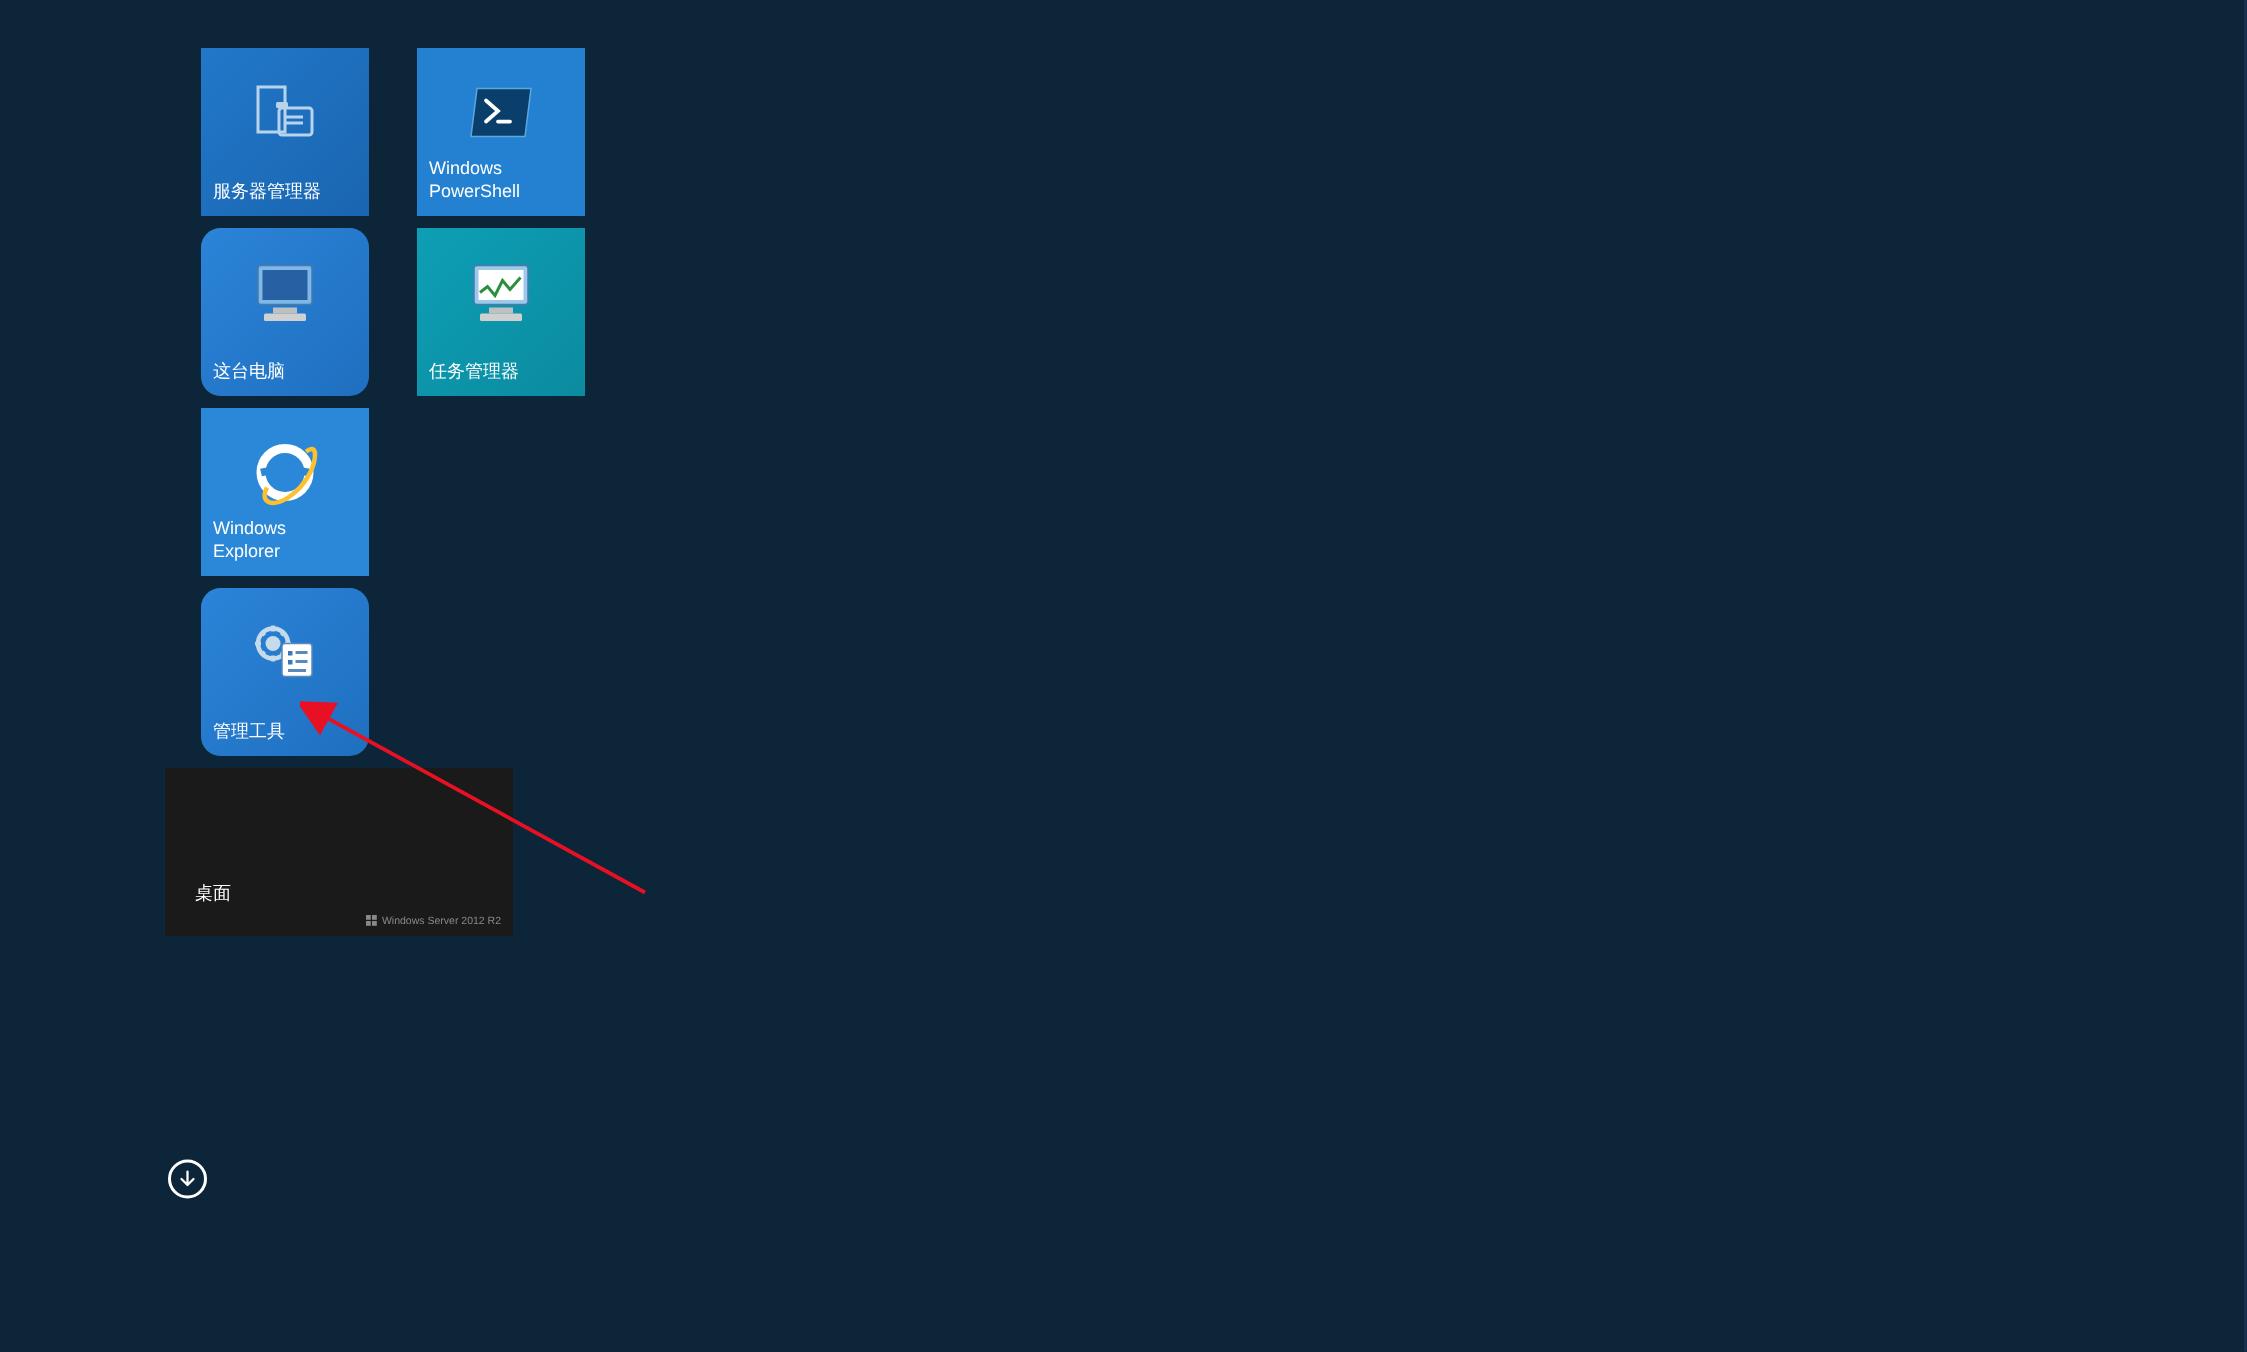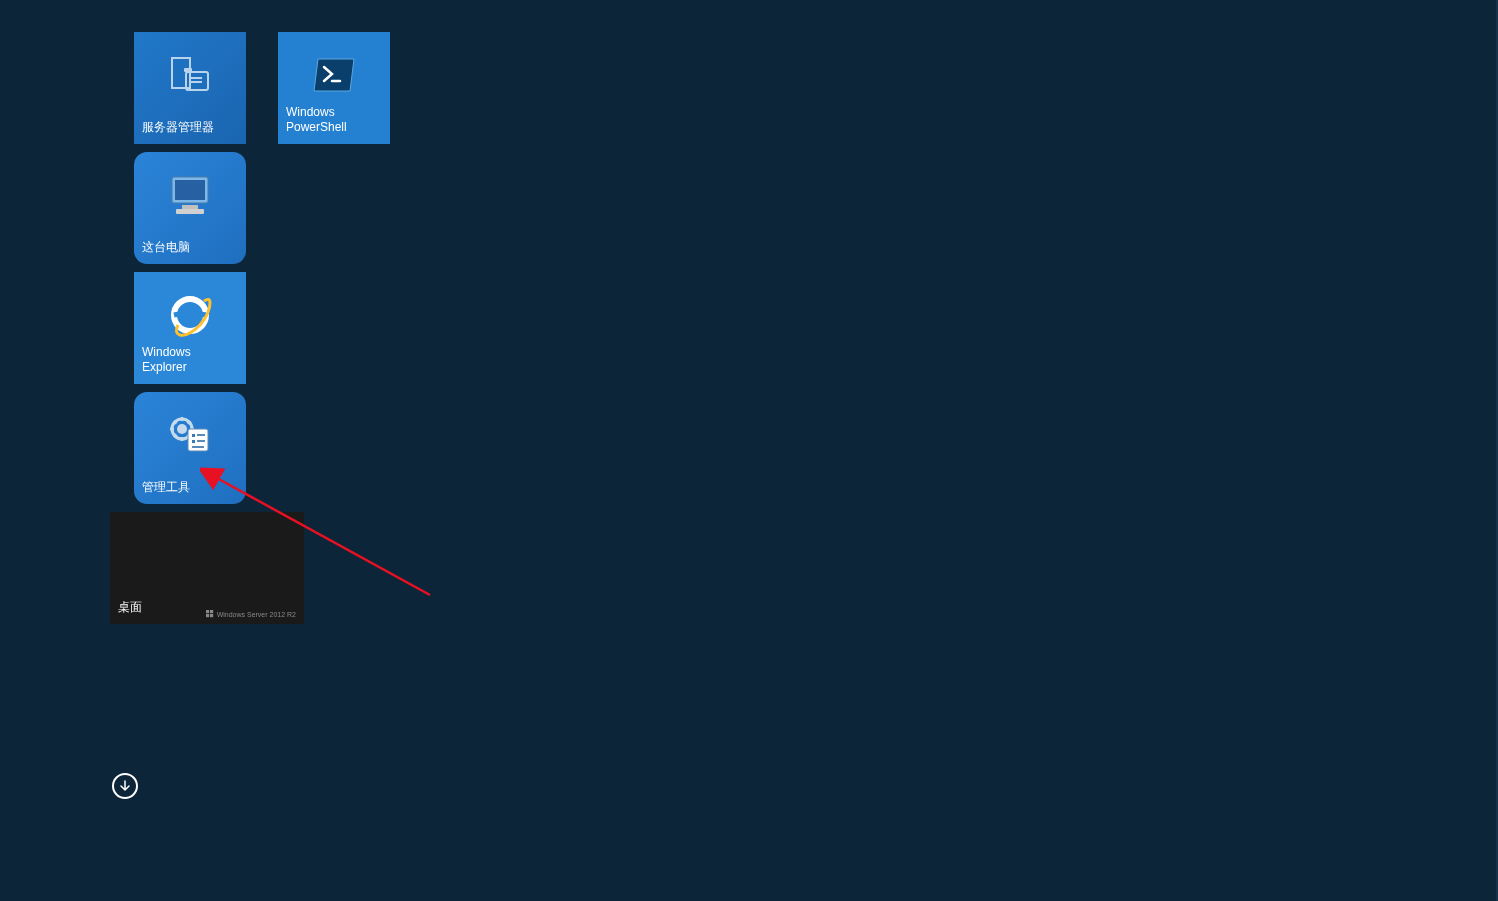--- a/index.html
+++ b/index.html
@@ -63,26 +63,26 @@
       top: 18px;
       left: 50%;
       transform: translateX(-50%);
       width: 50px;
       height: 50px;
       display: flex;
       align-items: center;
       justify-content: center;
     }
     .desktop-tile {
-      width: 194px;
+      width: 232px;
       height: 112px;
       background: #1a1a1a;
       position: relative;
       cursor: pointer;
-      padding: 8px;
+      padding: 20px;
       display: flex;
       flex-direction: column;
       justify-content: flex-end;
     }
     .desktop-tile-label {
       color: #fff;
       font-size: 12px;
     }
     .desktop-watermark {
       position: absolute;
@@ -157,20 +157,32 @@
     <div class="tile tile-blue-light">
       <div class="tile-icon-wrap">
         <svg width="48" height="44" viewBox="0 0 48 44">
           <rect x="6" y="4" width="36" height="26" rx="2" fill="#7db8e8" stroke="#4a7aa8" stroke-width="1"></rect>
           <rect x="9" y="7" width="30" height="20" fill="#2761a3"></rect>
           <rect x="16" y="32" width="16" height="4" fill="#c0c0c0"></rect>
           <rect x="10" y="36" width="28" height="5" rx="1" fill="#d0d0d0"></rect>
         </svg>
       </div>
       <div class="tile-label">这台电脑</div>
+    </div>
+    <div class="tile tile-teal">
+      <div class="tile-icon-wrap">
+        <svg width="48" height="44" viewBox="0 0 48 44">
+          <rect x="6" y="4" width="36" height="26" rx="2" fill="#9bc9ec" stroke="#4a7aa8" stroke-width="1"></rect>
+          <rect x="9" y="7" width="30" height="20" fill="#fff"></rect>
+          <polyline points="10,22 15,18 20,24 25,14 30,20 37,12" stroke="#2a9040" stroke-width="2" fill="none"></polyline>
+          <rect x="16" y="32" width="16" height="4" fill="#c0c0c0"></rect>
+          <rect x="10" y="36" width="28" height="5" rx="1" fill="#d0d0d0"></rect>
+        </svg>
+      </div>
+      <div class="tile-label">任务管理器</div>
     </div>
   </div>
 
   <div class="tile-row">
     <div class="tile tile-ie">
       <div class="tile-icon-wrap">
         <svg width="48" height="48" viewBox="0 0 48 48">
           <circle cx="24" cy="24" r="16" fill="none" stroke="#fff" stroke-width="6"></circle>
           <path d="M 8 24 Q 24 20 40 24" stroke="#2b88d8" stroke-width="5" fill="none"></path>
           <path d="M 38 10 Q 44 6 44 12 Q 44 22 34 34 Q 22 46 14 44 Q 8 42 12 34" stroke="#fcc030" stroke-width="3" fill="none"></path>

